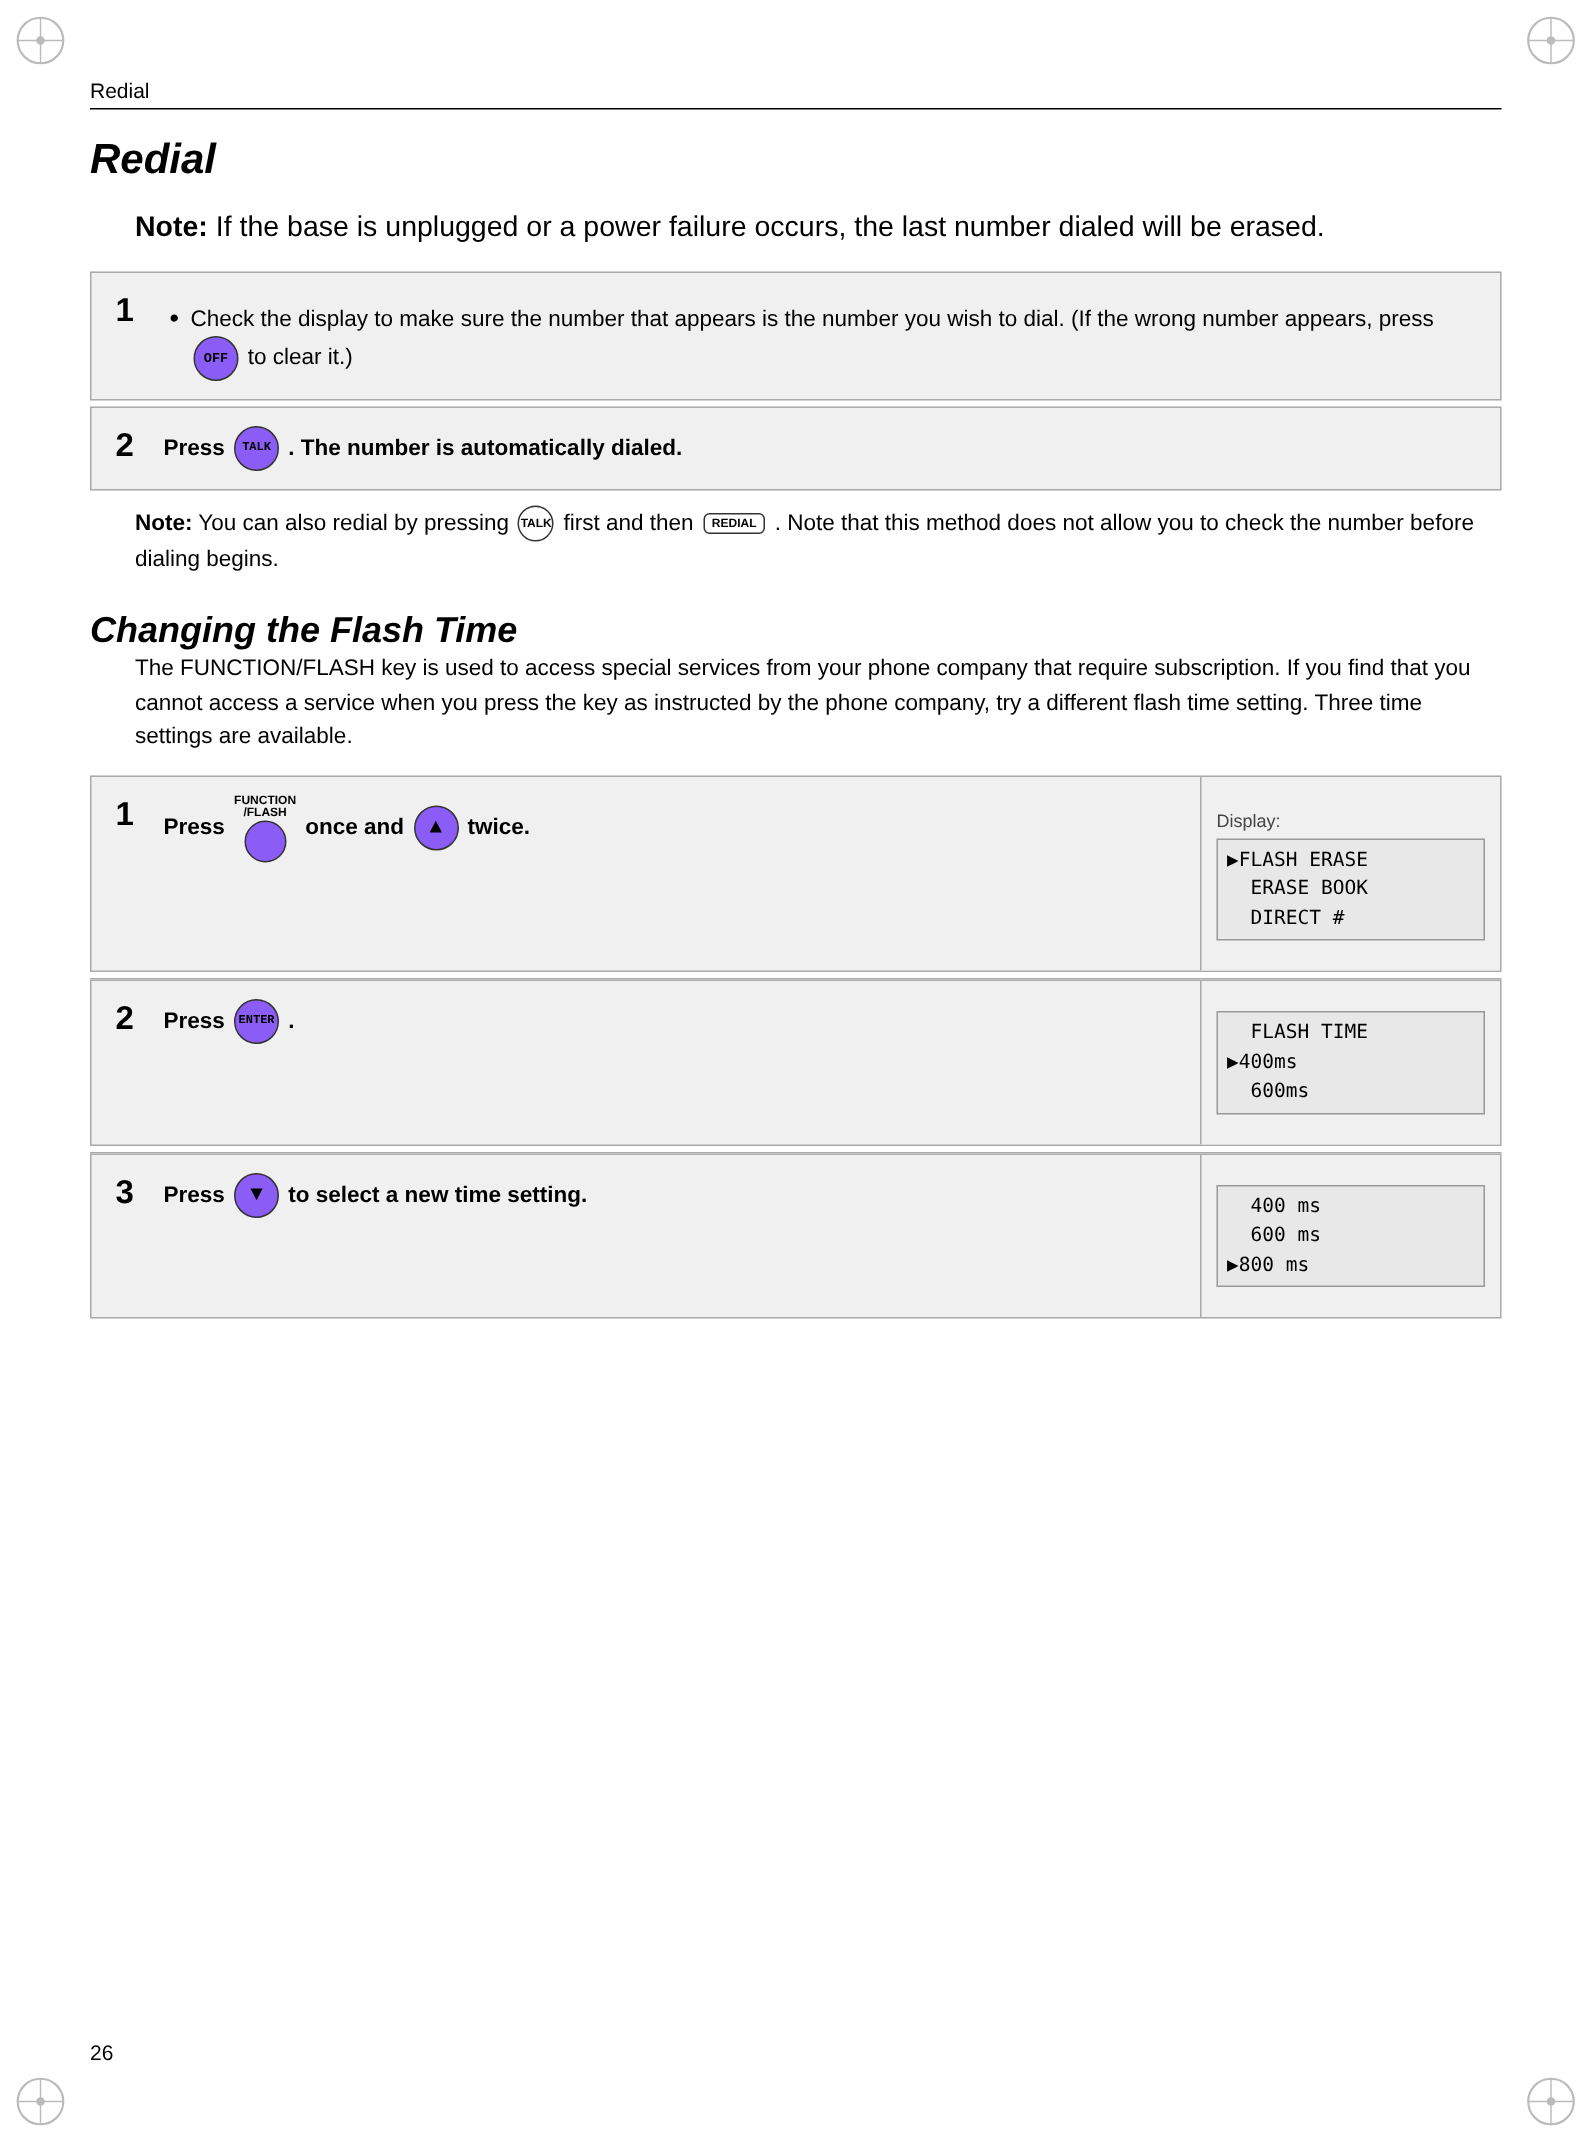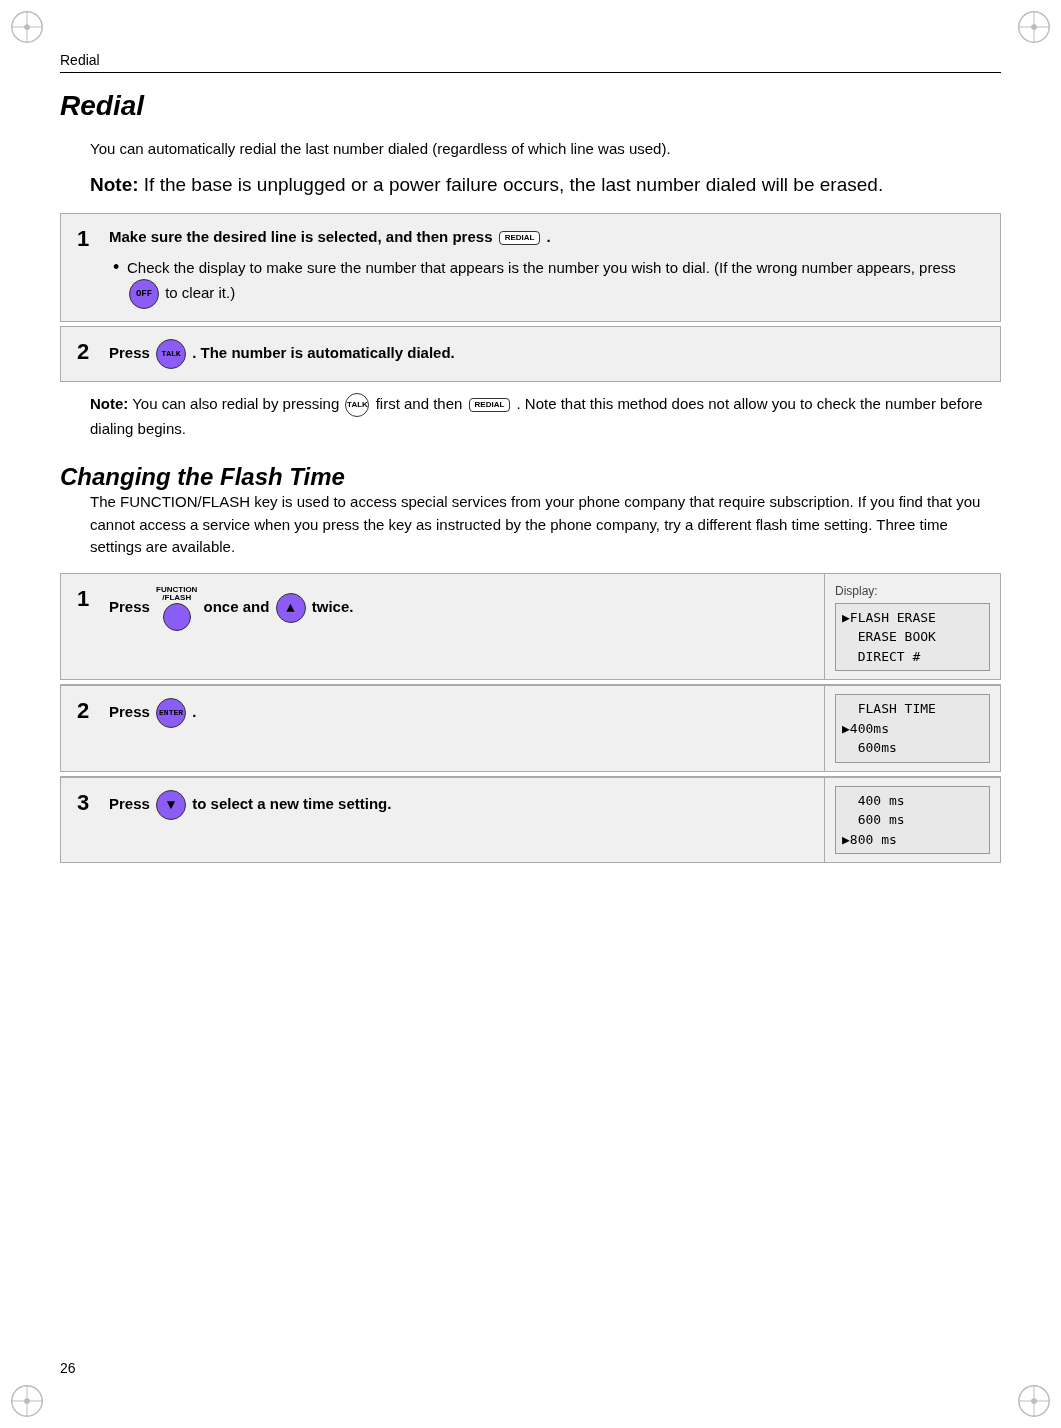--- a/index.html
+++ b/index.html
@@ -210,23 +210,23 @@
 
     .step-left {
       flex: 1;
       padding: 12px 16px;
       display: flex;
       align-items: flex-start;
       gap: 10px;
     }
 
     .step-right {
-      width: 176px;
+      width: 200px;
       border-left: 1.5px solid #aaa;
-      padding: 8px 10px;
+      padding: 20px 10px;
       font-size: 13px;
       line-height: 1.6;
       background: #f0f0f0;
     }
 
     .display-label {
       font-size: 12px;
       color: #444;
       margin-bottom: 2px;
     }
@@ -312,35 +312,30 @@
 </div>
 
 <div class="page-number">
   <span>26</span>
 </div>
 
 <div class="content">
 
   <div class="main-title">Redial</div>
 
-  <div class="intro-para">You can automatically redial the last number dialed (regardless of which line was used).</div>
 
   <div class="note-para">
     <span class="note-label">Note:</span>
     <span> If the base is unplugged or a power failure occurs, the last number dialed will be erased.</span>
   </div>
 
   <div class="step-box">
     <div class="step-row">
       <div class="step-number">1</div>
       <div class="step-content">
-        <strong>Make sure the desired line is selected, and then press
-          <span class="btn-icon-rect" style="font-size:8px;">REDIAL</span>
-          .
-        </strong>
         <div class="step-bullet">
           <span class="bullet-dot">•</span>
           <span>Check the display to make sure the number that appears is the number you wish to dial. (If the wrong number appears, press
             <span class="btn-icon" style="font-size:9px;">OFF</span>
             to clear it.)
           </span>
         </div>
       </div>
     </div>
   </div>

